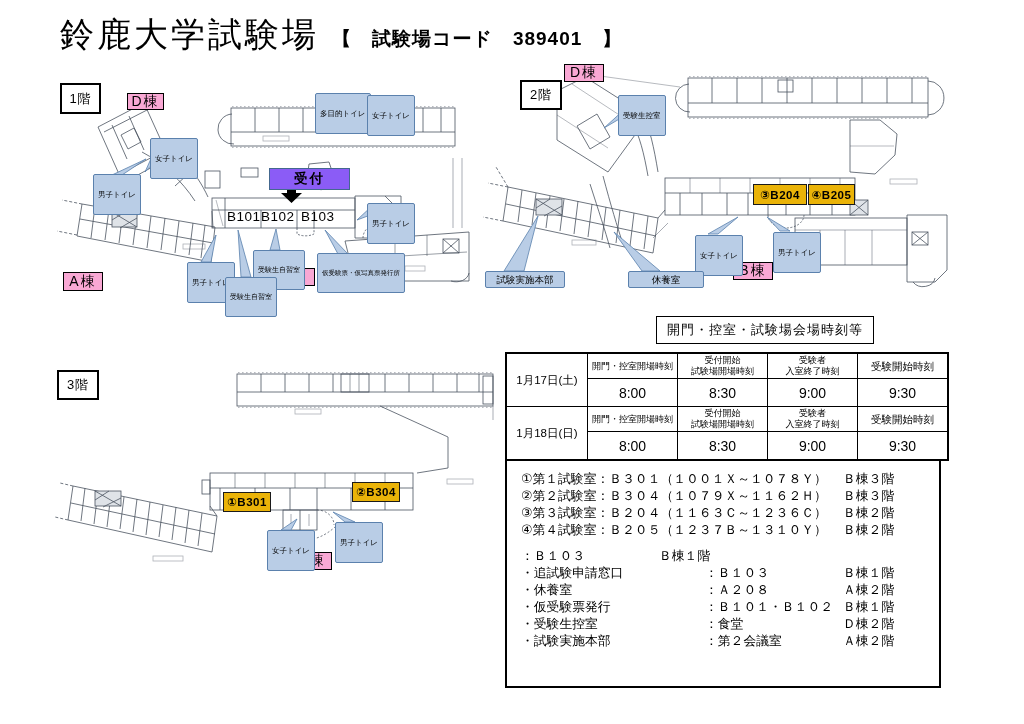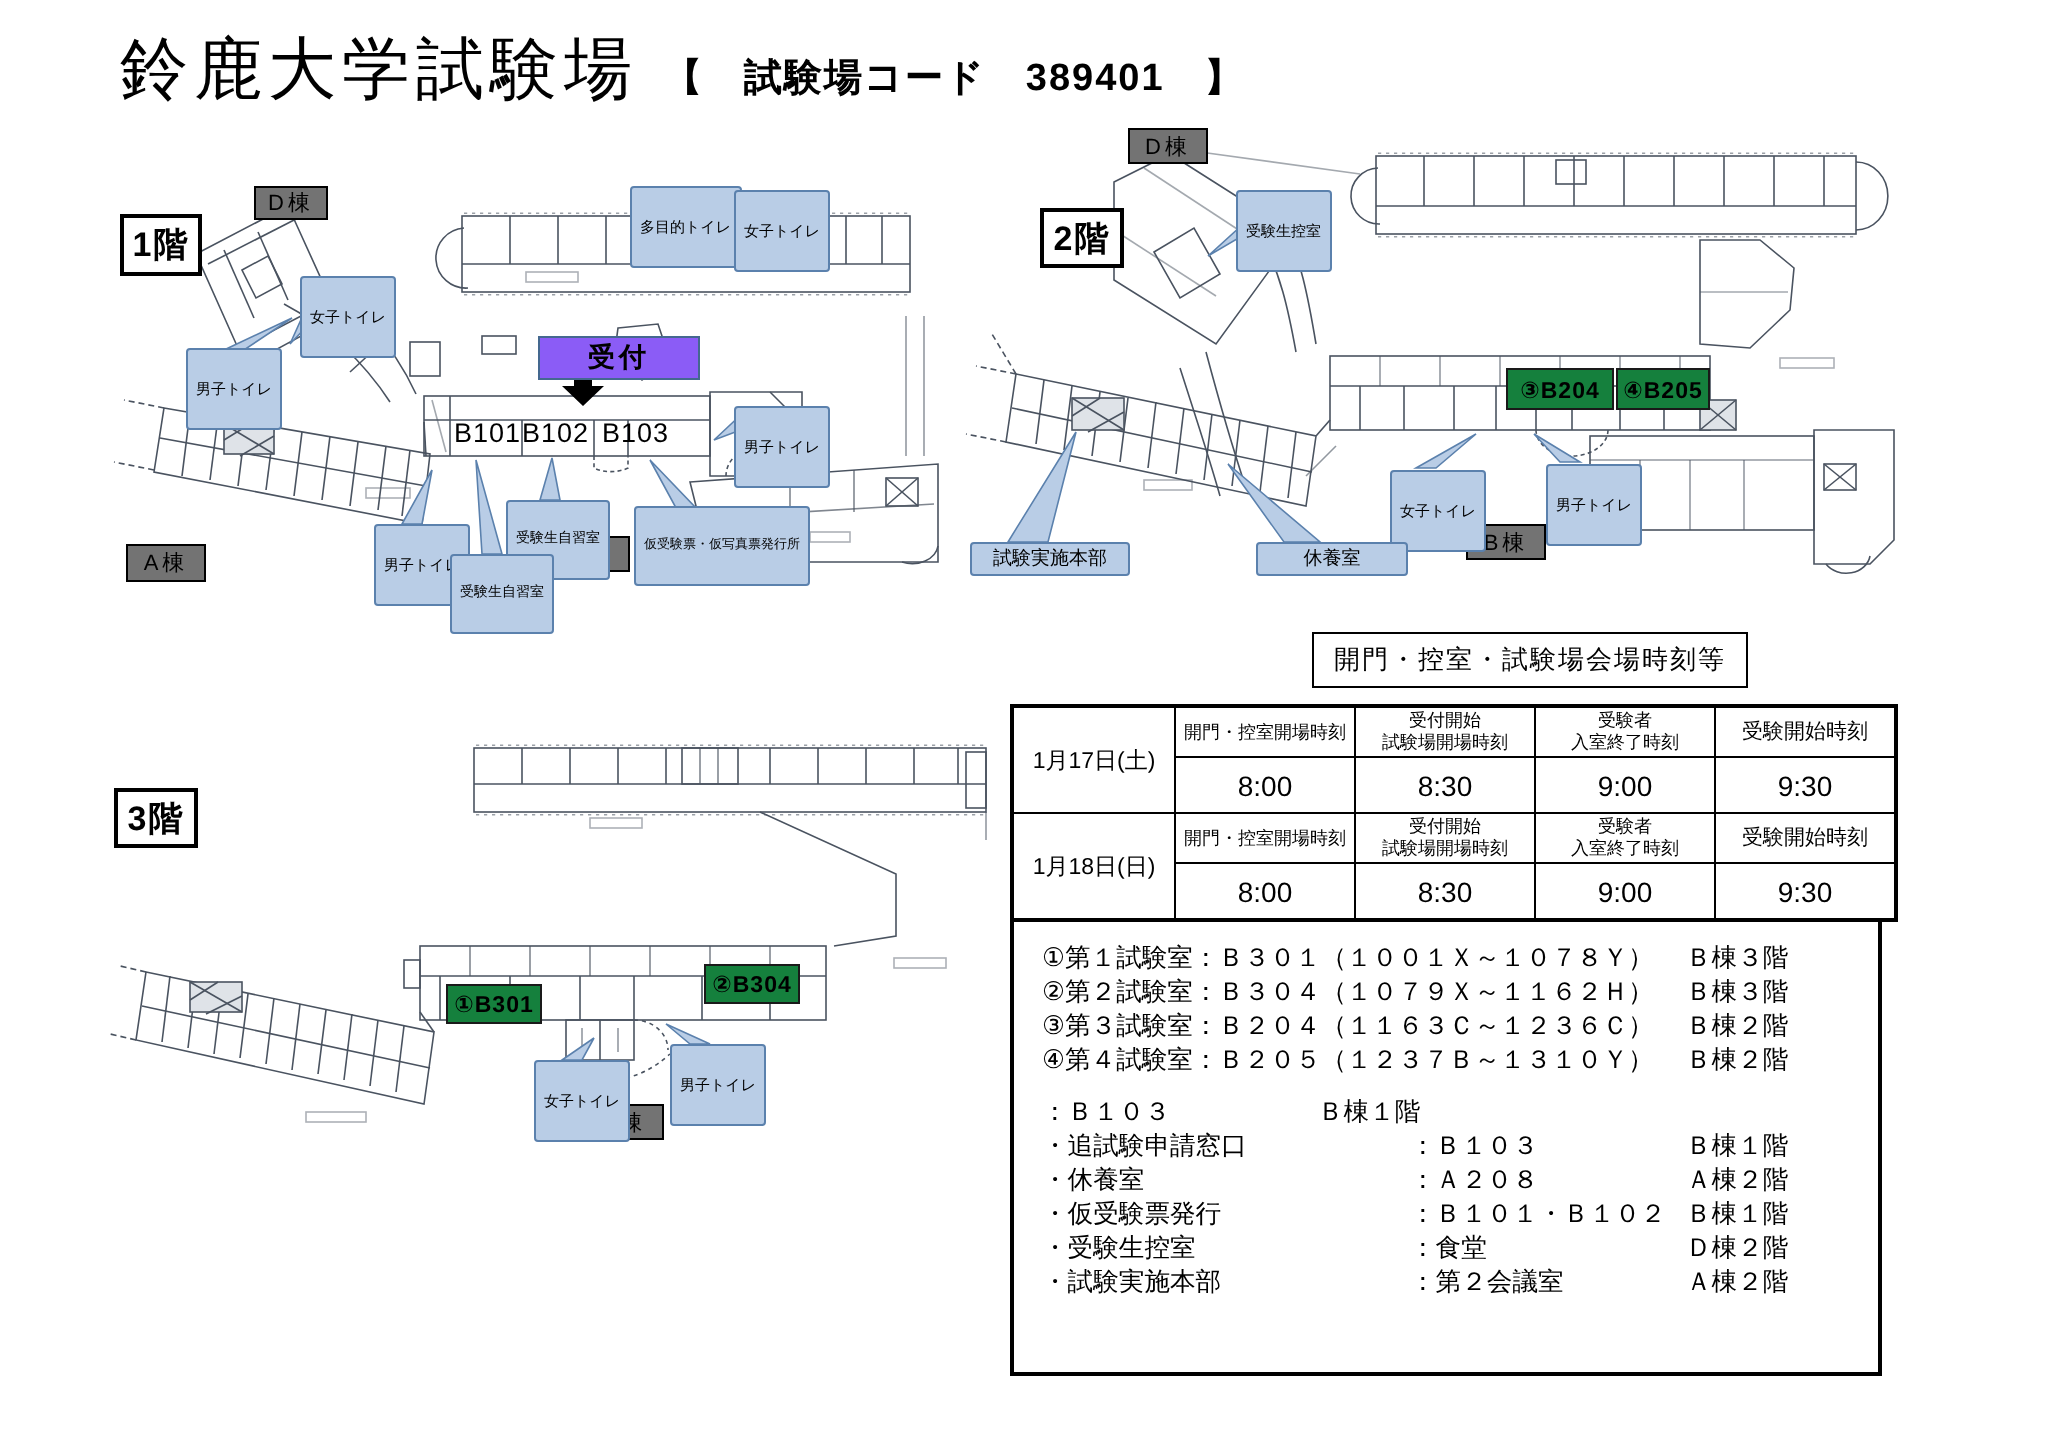--- a/index.html
+++ b/index.html
@@ -3,32 +3,32 @@
 <meta charset="utf-8">
 <style>
   html,body{margin:0;padding:0;background:#9a9a9a;}
   .page{position:relative;width:1024px;height:724px;background:#ffffff;overflow:hidden;
         font-family:"Liberation Sans","DejaVu Sans",sans-serif;color:#000;}
   .title-main{position:absolute;left:60px;top:12px;font-family:"Liberation Serif","DejaVu Serif",serif;
               font-size:34px;font-weight:500;letter-spacing:3px;}
   .title-code{position:absolute;left:332px;top:26px;font-size:19px;font-weight:bold;letter-spacing:1px;}
   .plan{position:absolute;}
   .plan svg{position:absolute;left:0;top:0;}
-  .floor-tag{position:absolute;border:2.5px solid #000;background:#fff;font-size:17px;font-weight:700;
-             display:flex;align-items:center;justify-content:center;letter-spacing:1px;margin-top:24px;}
-  .bldg{position:absolute;border:1.5px solid #000;background:#737373;font-size:11px;letter-spacing:2px;
+  .floor-tag{position:absolute;border:2.5px solid #000;background:#fff;font-size:13px;font-weight:400;
+             display:flex;align-items:center;justify-content:center;letter-spacing:1px;}
+  .bldg{position:absolute;border:1.5px solid #000;background:#f9a8d4;font-size:14px;letter-spacing:2px;
         display:flex;align-items:center;justify-content:center;}
   .callout{position:absolute;background:#b9cde6;border:1px solid #5b81ad;border-radius:2px;
            font-size:7.5px;line-height:1.2;padding:15px 4px;white-space:nowrap;
            display:flex;align-items:center;justify-content:center;}
   .callout.md{font-size:9.5px;padding:2px 6px;}
   .callout.xs{font-size:6.5px;}
   .reception{position:absolute;background:#8b5cf6;border:1.5px solid #44688f;font-size:13.5px;
              font-weight:bold;letter-spacing:2px;padding:1px 24px;white-space:nowrap;}
-  .roomnum{position:absolute;background:#15803d;border:1.6px solid #1a1a1a;font-size:11.5px;font-weight:600;
+  .roomnum{position:absolute;background:#eab308;border:1.6px solid #1a1a1a;font-size:11.5px;font-weight:600;
            display:flex;align-items:center;justify-content:center;letter-spacing:0.5px;}
   .roomtext{position:absolute;font-size:13.5px;font-weight:500;letter-spacing:0.5px;white-space:nowrap;}
   .sched-title{position:absolute;left:656px;top:316px;border:1.5px solid #000;background:#fff;
                padding:4px 10px;font-size:13px;letter-spacing:1px;}
   table.sched{position:absolute;left:505px;top:352px;border-collapse:collapse;border:2px solid #000;
               table-layout:fixed;}
   table.sched td{border:1px solid #000;text-align:center;vertical-align:middle;padding:0;overflow:hidden;}
   table.sched td.date{width:80px;font-size:11.5px;}
   table.sched td.h{height:24px;font-size:9px;line-height:1.2;white-space:pre-line;}
   table.sched td.h4{font-size:10.5px;}

